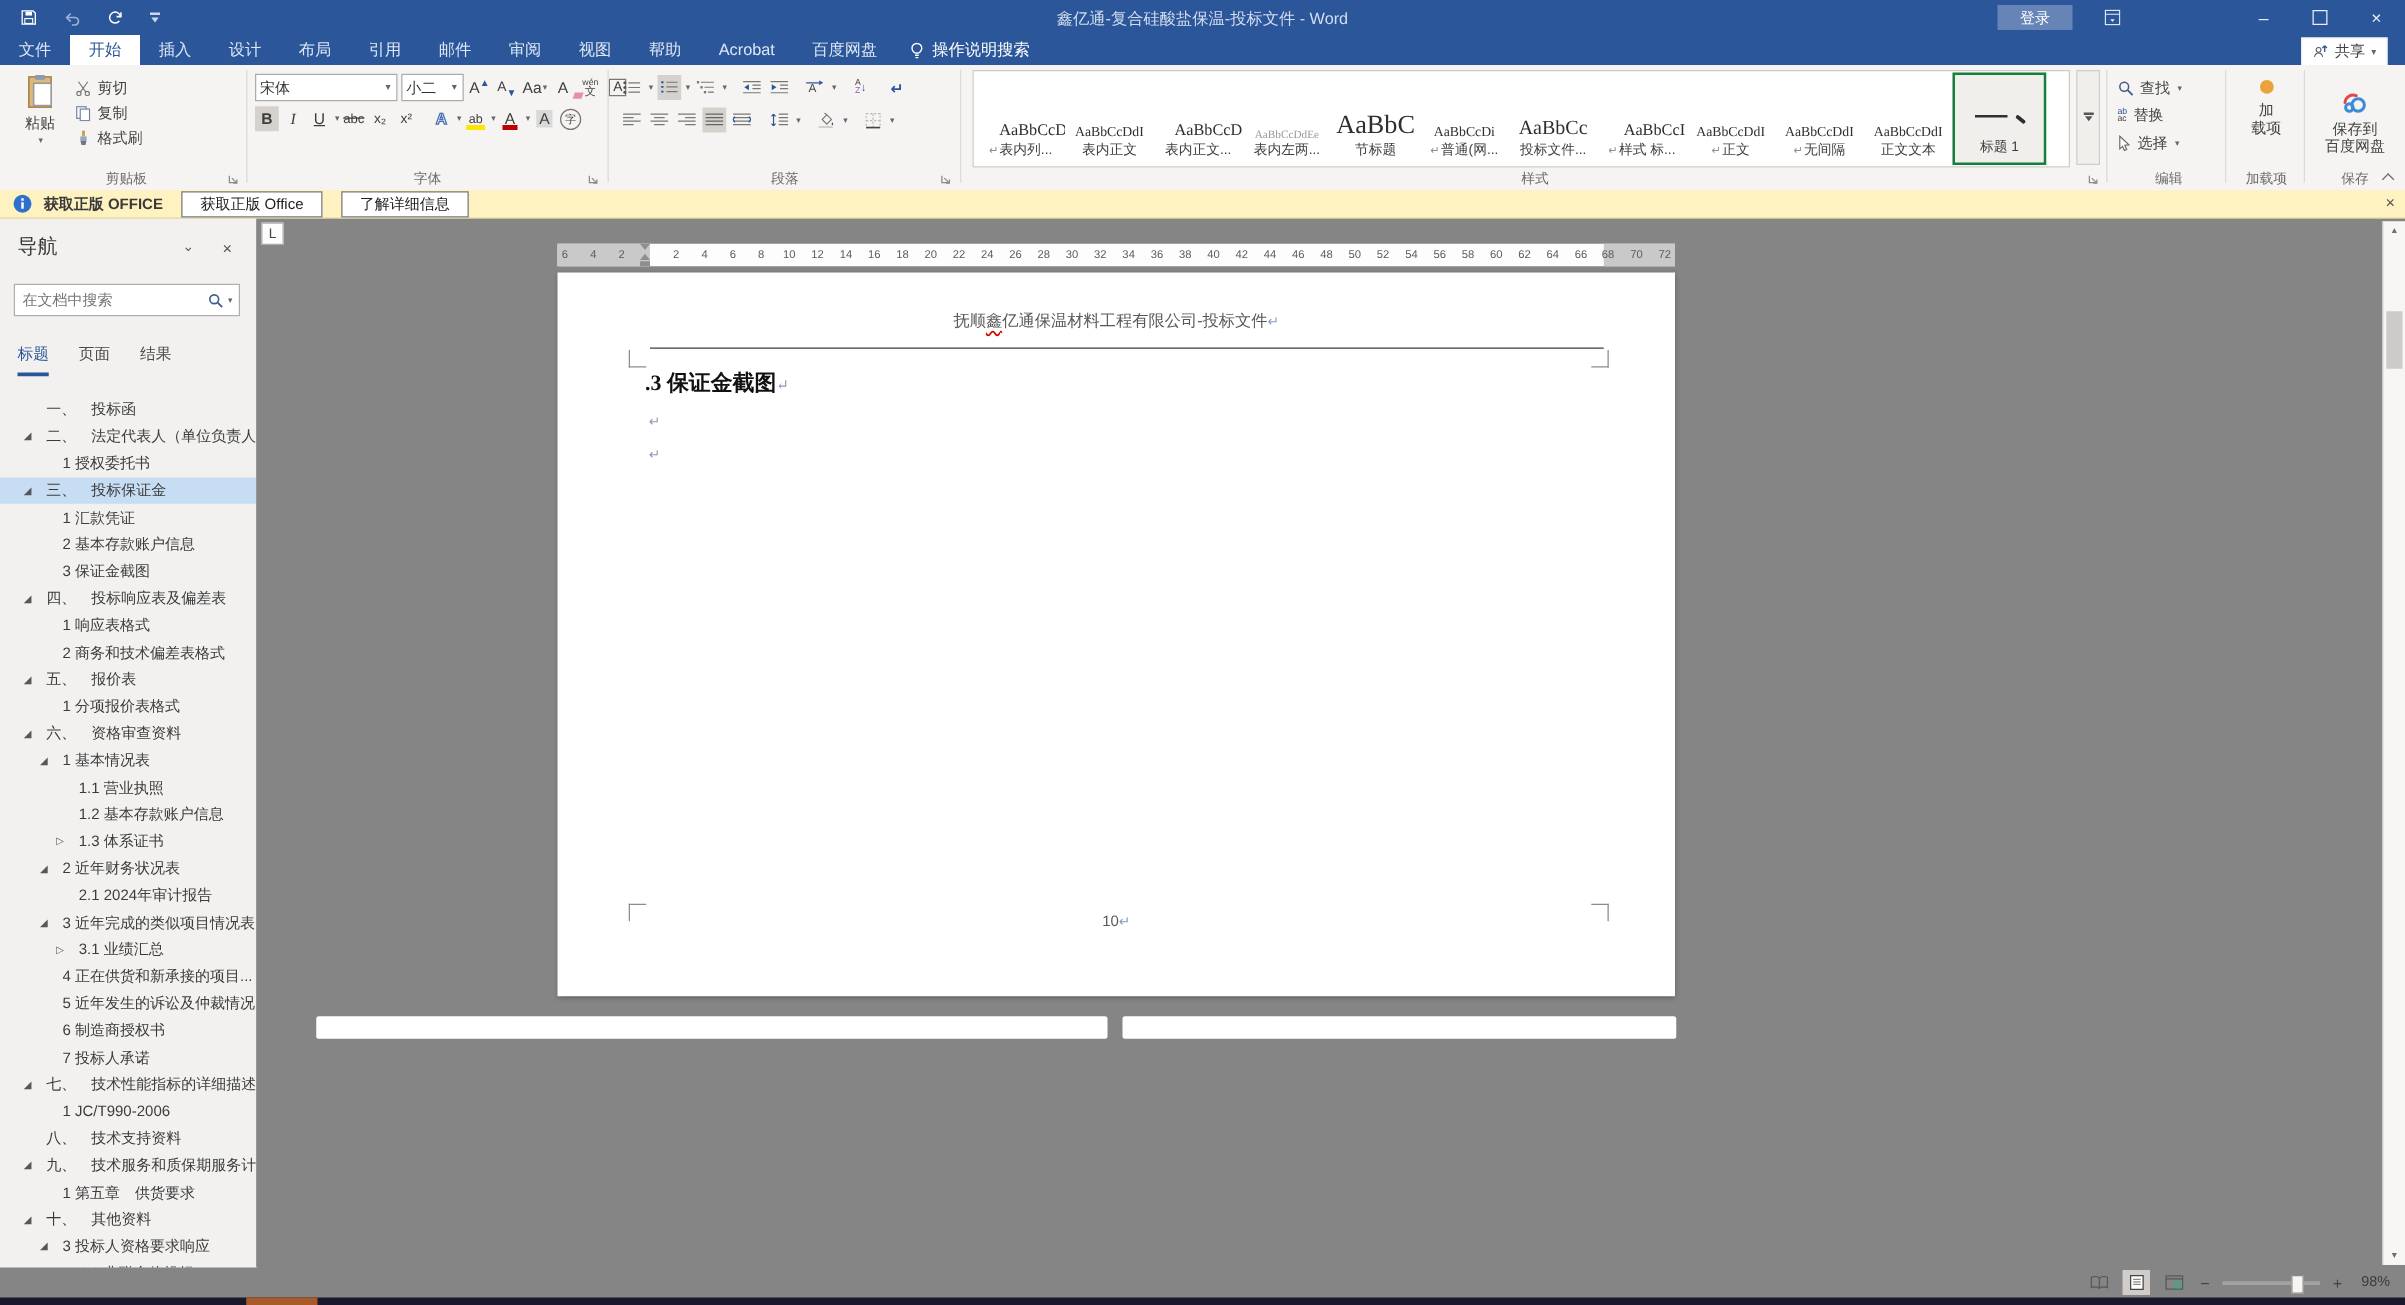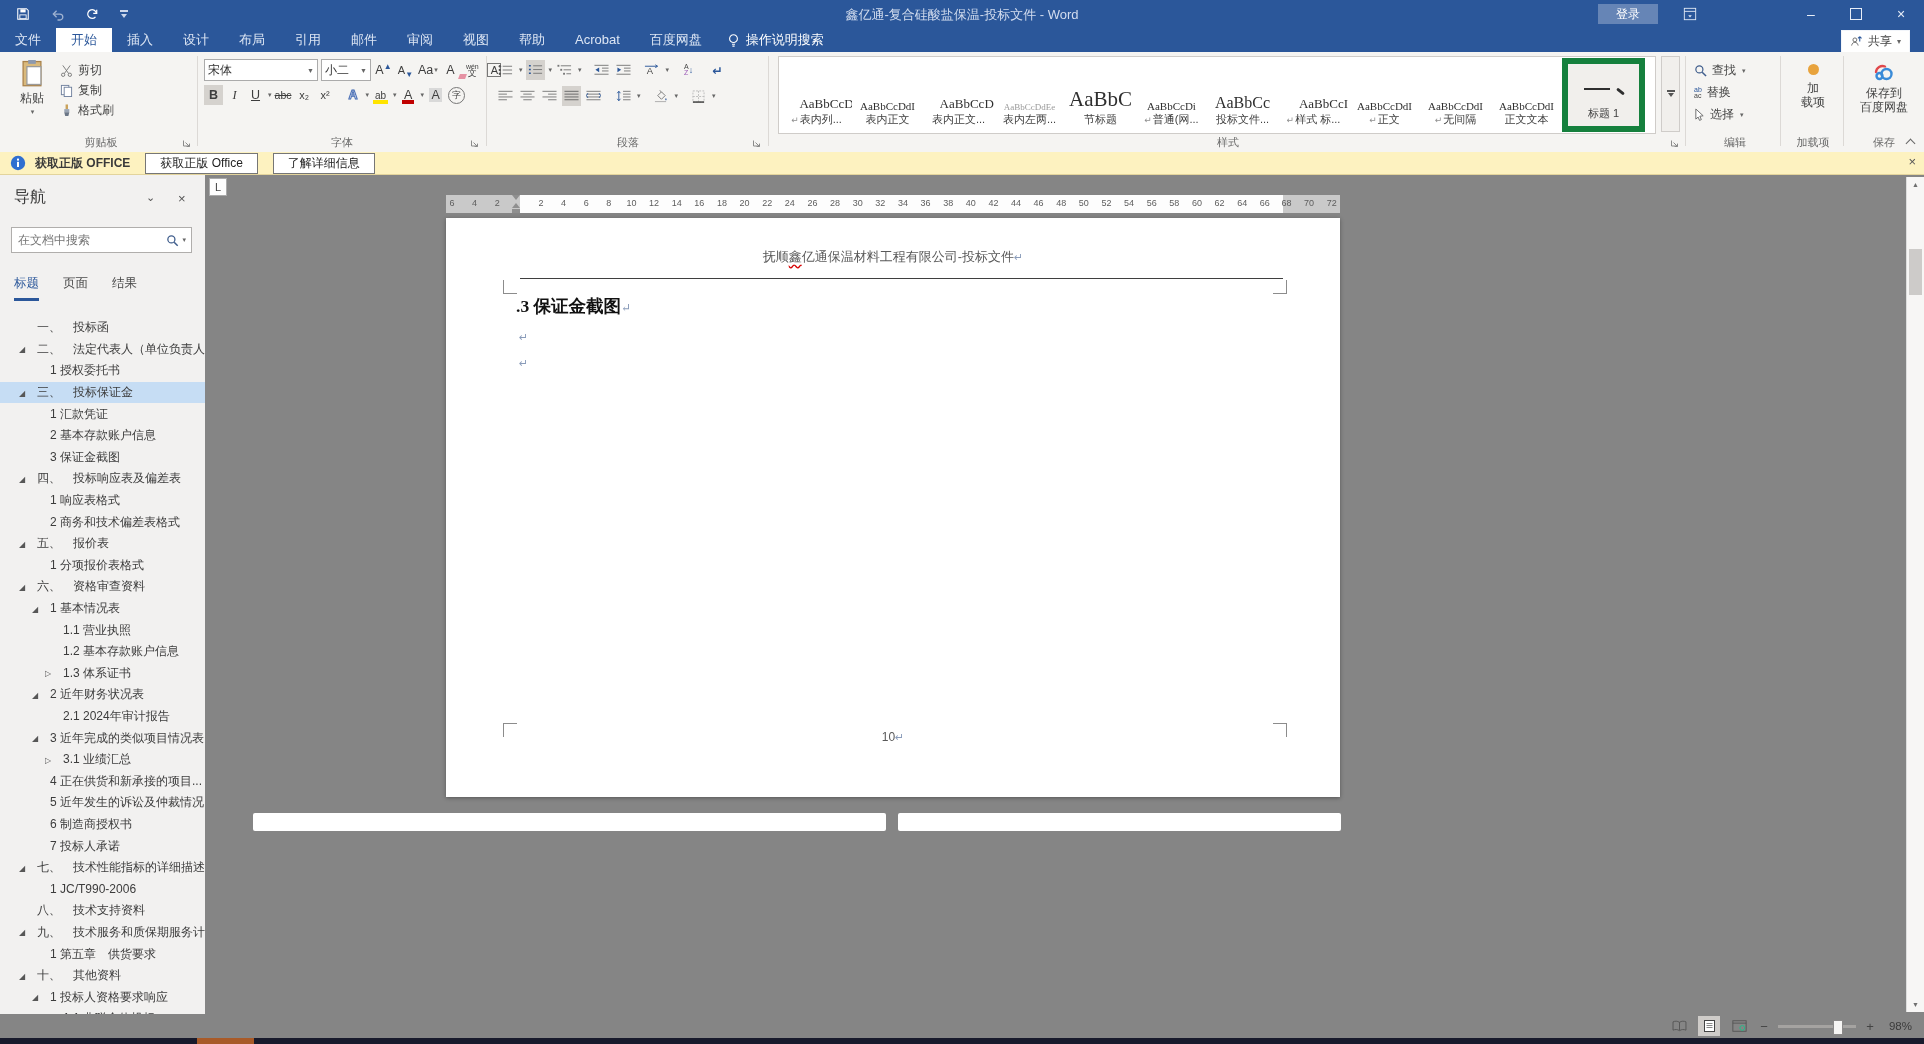--- a/index.html
+++ b/index.html
@@ -46,21 +46,21 @@
   .abox{border:1px solid #777;padding:0 2.5px;font-size:11px;}
   .phon{display:flex;flex-direction:column;align-items:center;line-height:6px;font-size:7px;color:#444;}
   .clearA{position:relative;}
   .clearA i{position:absolute;right:-6px;bottom:1px;width:7px;height:5px;background:#e591a3;transform:skewX(-20deg);}
   .supA{font-size:8px;position:relative;top:-4px;color:#2b579a;}
   .subA{font-size:8px;position:relative;top:4px;color:#2b579a;}
   .effectsA{font-weight:bold;color:#fff;-webkit-text-stroke:1px #4a6fb5;text-shadow:0 0 1px #4a6fb5;}
   
   .stywrap{position:absolute;left:4px;top:4px;width:872px;height:74px;border:1px solid #cfccc9;background:#fff;display:flex;align-items:stretch;padding:1px 2px;}
   .stitem{width:71px;display:flex;flex-direction:column;align-items:center;justify-content:flex-end;padding-bottom:5px;overflow:hidden;}
-  .stitem.sel{border:6px solid #15803d;background:#f1efec;}
+  .stitem.sel{border:2px solid #15803d;background:#f1efec;}
   .sprev{height:40px;display:flex;align-items:flex-end;color:#2f2f2f;white-space:nowrap;overflow:hidden;font-family:"Liberation Serif","DejaVu Serif",serif;}
   .p-md{font-size:13px;margin-left:20px;} .p-sm{font-size:11px;} .p-xs{font-size:9px;color:#9a9a9a;} .p-xl{font-size:21px;} .p-lg{font-size:16px;}
   .p-line{width:46px;position:relative;}
   .p-line::before{content:"";position:absolute;left:3px;bottom:16px;width:26px;height:2px;background:#2f2f2f;}
   .p-line::after{content:"";position:absolute;left:35px;bottom:13px;width:9px;height:3px;background:#2f2f2f;transform:rotate(38deg);border-radius:2px;}
   .slab{font-size:11px;color:#3e3e3e;white-space:nowrap;overflow:hidden;max-width:68px;}
   .smark{color:#8f8f8f;font-size:9px;margin-right:1px;}
   .stmore{position:absolute;right:2px;top:4px;width:17px;height:74px;border:1px solid #cfccc9;background:#f1efec;display:flex;align-items:center;justify-content:center;}
   .stmore i{display:block;width:8px;height:8px;position:relative;}
   .stmore i::before{content:"";position:absolute;left:0;top:0;width:8px;height:1.5px;background:#555;}
@@ -554,21 +554,21 @@
       <div class="bigbtn" style="position:absolute;left:0;top:12px;width:54px">
         <span style="width:11px;height:11px;border-radius:50%;background:#e8a33d;display:block"></span>
         <span style="margin-top:6px;line-height:14px">加</span>
         <span style="line-height:14px">载项</span>
       </div>
       <div class="glabel">加载项</div>
     </div>
     <div class="gsep" style="left:1843px"></div>
 
     <div class="group" style="left:1848px;width:72px">
-      <div class="bigbtn" style="position:absolute;left:0;top:10px;width:72px">
+      <div class="bigbtn" style="position:absolute;left:0;top:20px;width:72px">
         <svg class="ic" width="22" height="20" viewBox="0 0 22 20">
             <path d="M3 10A6.5 6.5 0 0 1 12 4.5" fill="none" stroke="#e0484b" stroke-width="2.4" stroke-linecap="round"></path>
             <circle cx="13.5" cy="12" r="5" fill="none" stroke="#3a8bd8" stroke-width="2.4"></circle>
             <circle cx="6.5" cy="14" r="3" fill="none" stroke="#3a8bd8" stroke-width="2.4"></circle>
           </svg>
         <span style="margin-top:4px;line-height:14px">保存到</span>
         <span style="line-height:14px">百度网盘</span>
       </div>
       <div class="glabel">保存</div>
     </div>
@@ -710,21 +710,21 @@
         </div>
         <div class="nitem lv2">
           <span>1 第五章　供货要求</span>
         </div>
         <div class="nitem lv1">
           <span class="arr">◢</span>
           <span>十、　其他资料</span>
         </div>
         <div class="nitem lv2">
           <span class="arr">◢</span>
-          <span>1 投标人资格要求响应</span>
+          <span>3 投标人资格要求响应</span>
         </div>
         <div class="nitem lv3">
           <span>1.1 非联合体投标</span>
         </div>
       </div>
   </div>
 
   <div class="doc">
     <div class="lbox">L</div>
 

